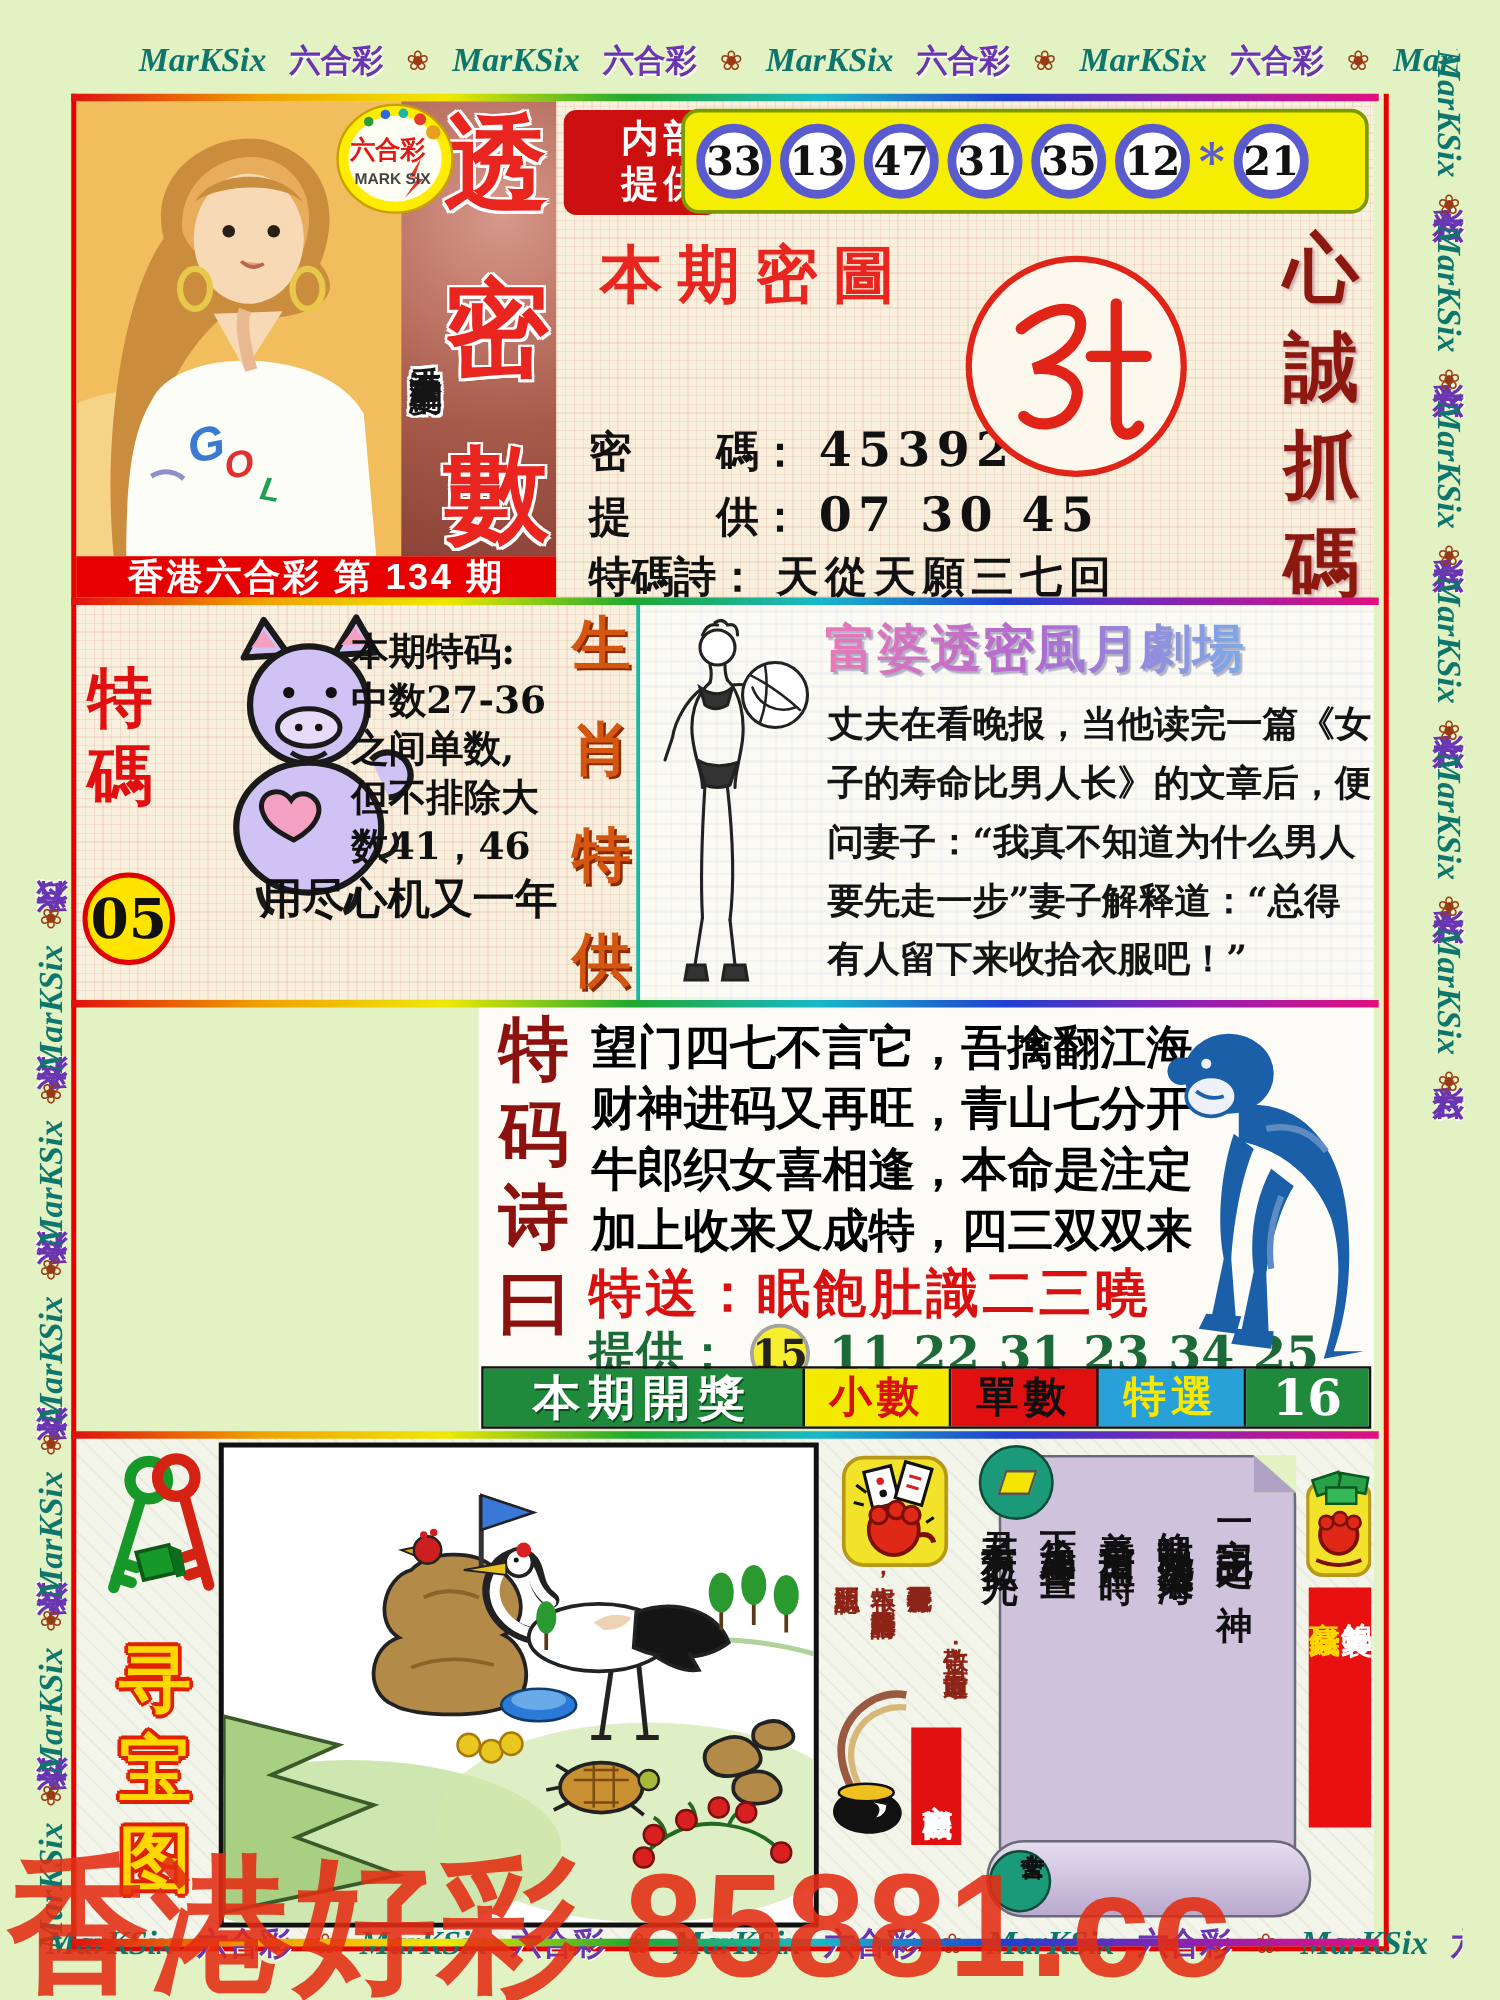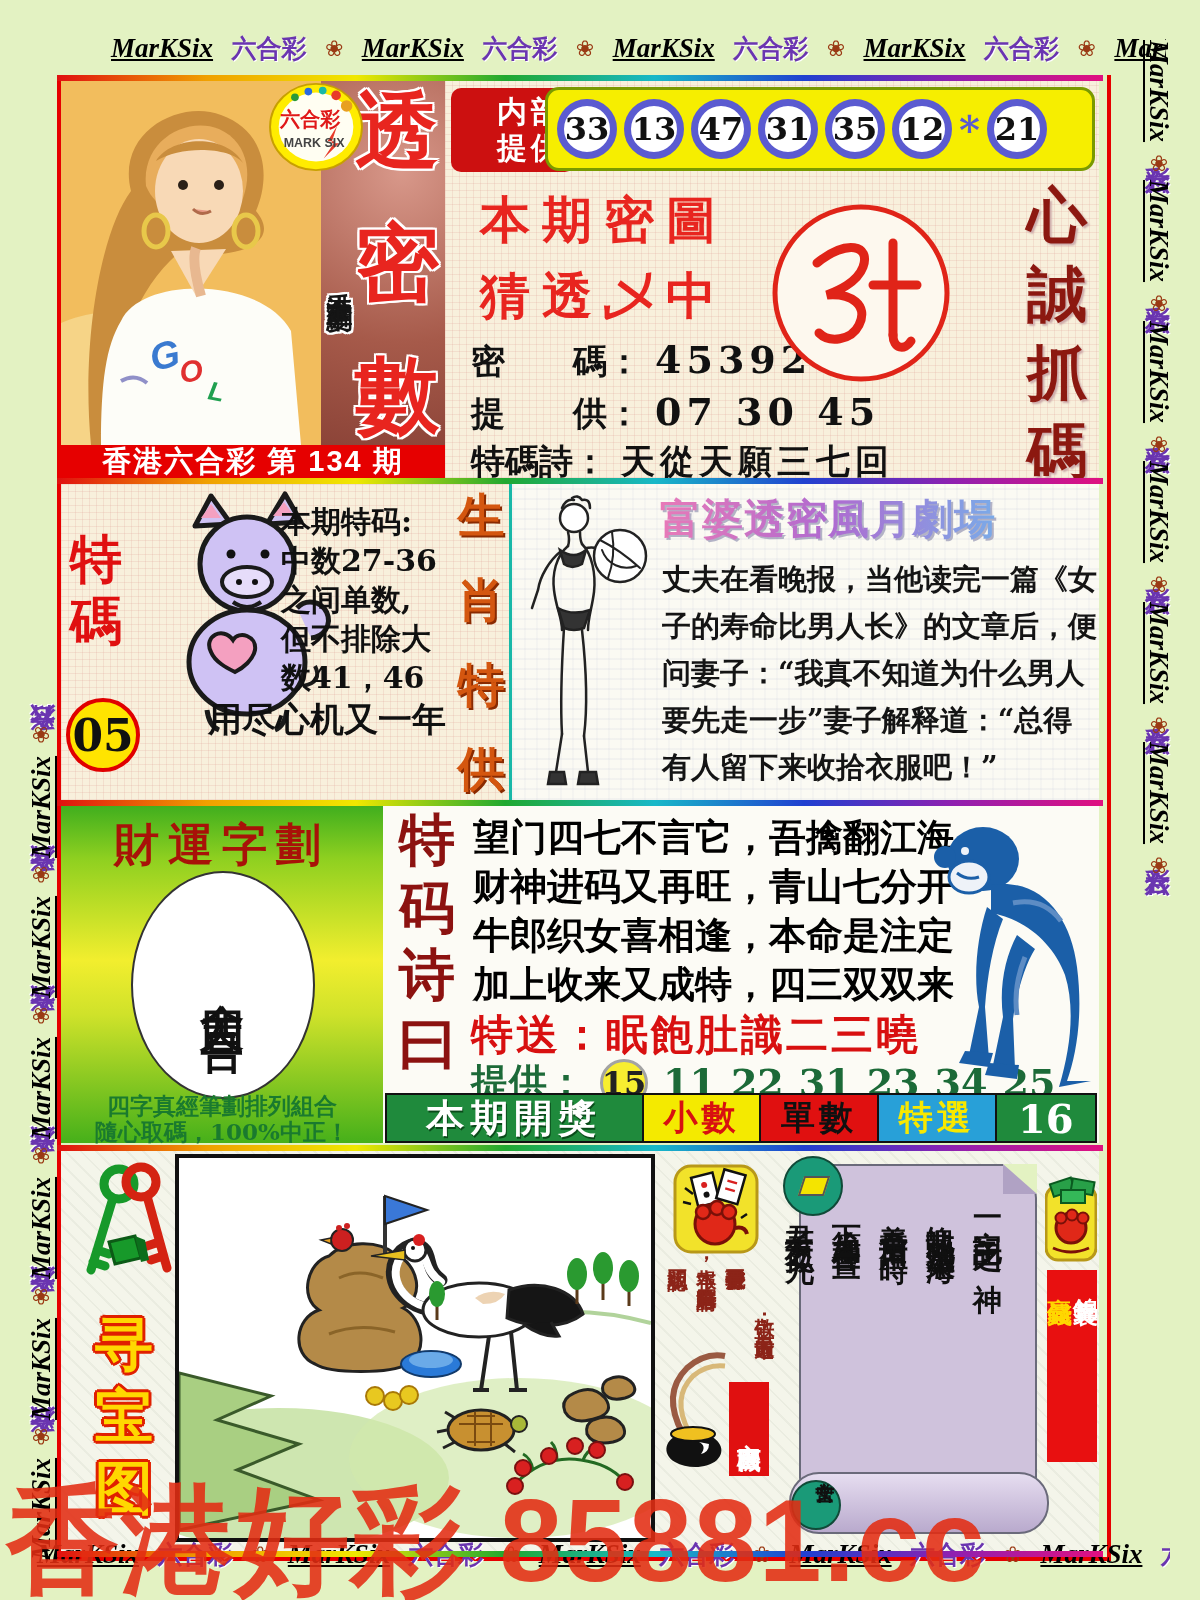--- a/index.html
+++ b/index.html
@@ -2,21 +2,21 @@
 <html><head>
 <meta charset="utf-8">
 <style>
   html,body{margin:0;padding:0;}
   .page{position:relative;width:1200px;height:1600px;background:#e3f2c2;overflow:hidden;
         font-family:"Liberation Sans",sans-serif;}
   .abs{position:absolute;}
   
   .bstrip{position:absolute;white-space:nowrap;overflow:hidden;z-index:5;}
   .bstrip span{display:inline-block;margin:0 7px;vertical-align:middle;}
-  .bb{font:italic bold 27px "Liberation Serif",serif;color:#000000;text-decoration:underline;}
+  .bb{font:italic bold 27px "Liberation Serif",serif;color:#0f766e;}
   .bc{font:bold 25px "Liberation Sans",sans-serif;color:#6a35b0;text-shadow:1px 1px 0 #fff;}
   .bf{font-size:22px;color:#9a3a14;}
   .btop{left:104px;top:32px;width:1062px;height:40px;}
   .bbot{left:30px;top:1538px;width:1140px;height:40px;}
   .bvert{writing-mode:vertical-rl;}
   .bleft{left:18px;top:40px;height:1520px;width:40px;transform:rotate(180deg);}
   .bright{left:1142px;top:40px;height:1540px;width:40px;}
   
   .frame{left:57px;top:75px;width:1046px;height:1482px;border:4px solid #e60000;border-top:none;z-index:4;pointer-events:none;}
   .rainbow{left:57px;width:1046px;height:6px;z-index:6;
@@ -293,21 +293,20 @@
         <div class="ball">13</div>
         <div class="ball">47</div>
         <div class="ball">31</div>
         <div class="ball">35</div>
         <div class="ball">12</div>
         <div class="star">*</div>
         <div class="ball">21</div>
       </div>
 
       <div class="abs sec-title" style="left:35px;top:106px">本期密圖</div>
-      <div class="abs sec-title" style="left:35px;top:182px">猜透乄中</div>
 
       <div class="abs srow" style="left:26px;top:256px">
         <span class="lab">密　　碼：</span>
         <span class="val">45392</span>
       </div>
       <div class="abs srow" style="left:26px;top:308px">
         <span class="lab">提　　供：</span>
         <span class="val">07 30 45</span>
       </div>
       <div class="abs srow" style="left:26px;top:358px">
@@ -410,30 +409,20 @@
         <div>丈夫在看晚报，当他读完一篇《女</div>
         <div>子的寿命比男人长》的文章后，便</div>
         <div>问妻子：“我真不知道为什么男人</div>
         <div>要先走一步”妻子解释道：“总得</div>
         <div>有人留下来收拾衣服吧！”</div>
       </div>
     </div>
   </div>
 
   <div class="abs sec3">
-    <div class="abs fortune">
-      <div class="f-title">財運字劃</div>
-      <div class="oval">
-        <div>舍四三合</div>
-      </div>
-      <div class="f-foot">
-        <div>四字真經筆劃排列組合</div>
-        <div>隨心取碼，100%中正！</div>
-      </div>
-    </div>
 
     <div class="abs poemwrap">
       <div class="pcol">
         <div>特</div>
         <div>码</div>
         <div>诗</div>
         <div>曰</div>
         <div>：</div>
       </div>
       <div class="plines">

